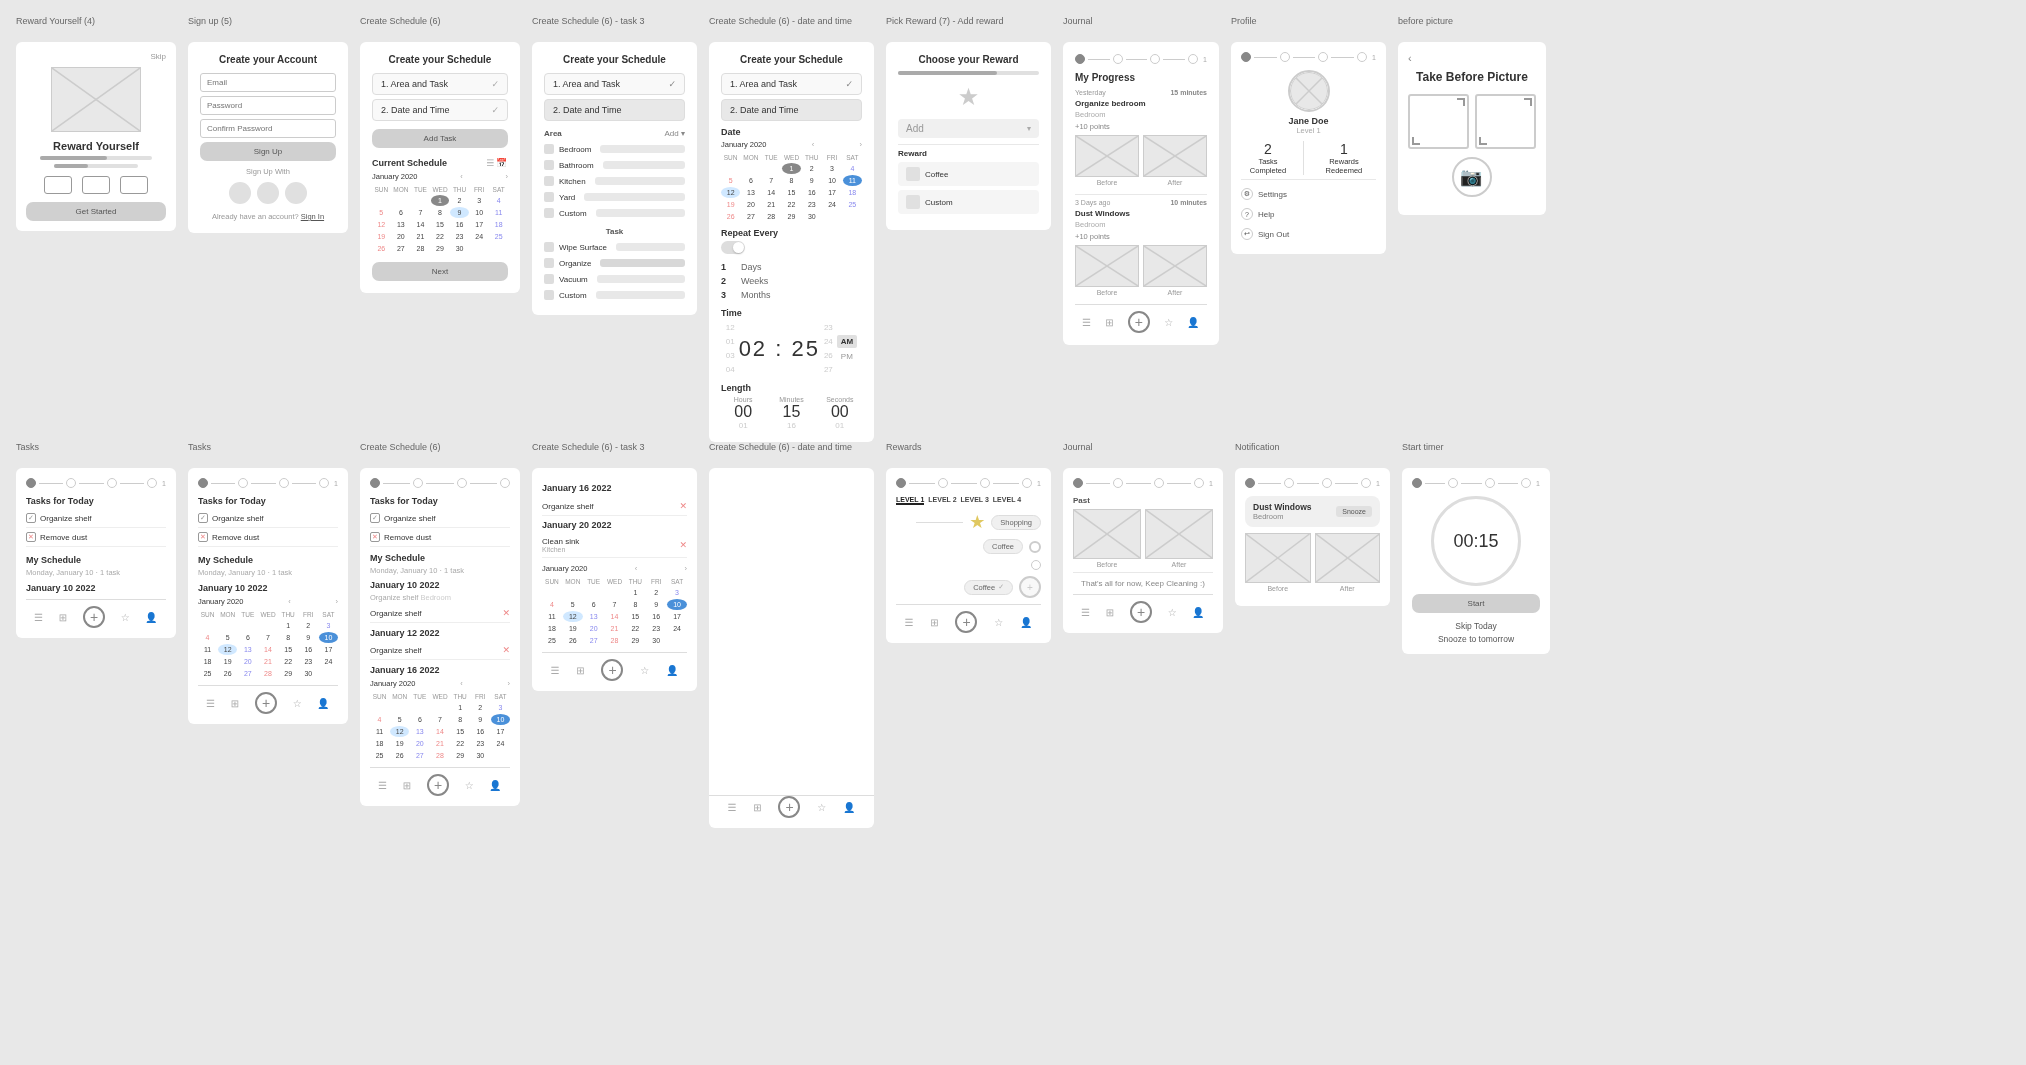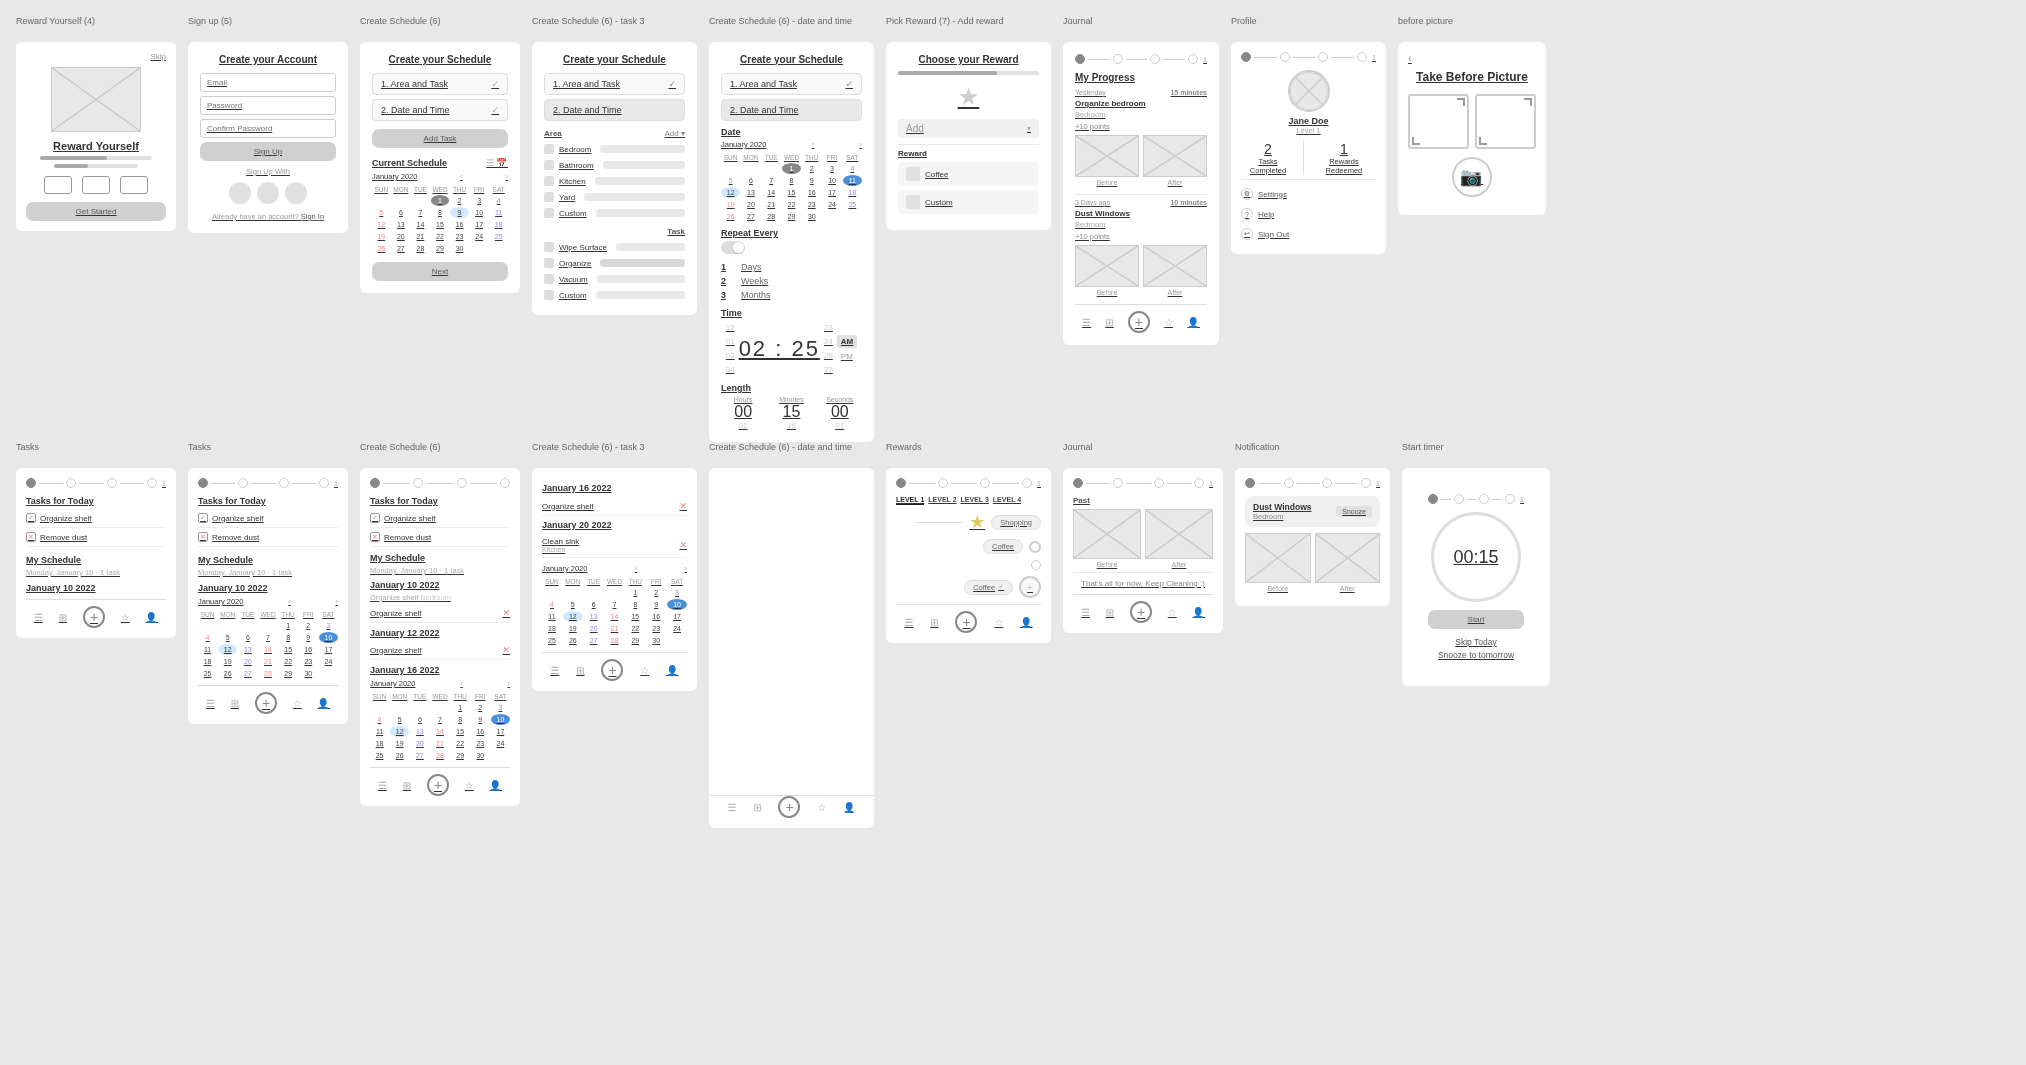--- a/index.html
+++ b/index.html
@@ -21,21 +21,20 @@
       display: flex;
       flex-direction: column;
       gap: 12px;
       flex-shrink: 0;
     }
     .screen {
       background: #f5f5f5;
       border-radius: 8px;
       overflow: hidden;
       position: relative;
-      text-decoration: underline;
     }
     .screen-label {
       font-size: 9px;
       color: #666;
       margin-bottom: 4px;
       font-weight: 500;
     }
     
     .wf {
       background: #fff;
@@ -608,21 +607,21 @@
       <div class="area-item">
         <div class="area-box"></div>
         <span>Yard</span>
         <div class="area-bar" style="margin-left:4px;"></div>
       </div>
       <div class="area-item">
         <div class="area-box"></div>
         <span>Custom</span>
         <div class="area-bar" style="margin-left:4px;"></div>
       </div>
-      <div style="display:flex;justify-content:flex-end;align-items:center;margin-top:6px;margin-bottom:3px;">
+      <div style="display:flex;justify-content:center;align-items:center;margin-top:6px;margin-bottom:3px;">
         <span style="font-size:8px;font-weight:600;color:#555;">Task</span>
       </div>
       <div class="area-item">
         <div class="area-box"></div>
         <span>Wipe Surface</span>
         <div class="area-bar" style="margin-left:4px;"></div>
       </div>
       <div class="area-item">
         <div class="area-box"></div>
         <span>Organize</span>
@@ -1429,21 +1428,21 @@
               </svg>
           </div>
           <div class="before-after-label">After</div>
         </div>
       </div>
     </div>
   </div>
 
   <div class="screen-col">
     <div class="screen-label">Start timer</div>
-    <div class="screen wf" style="width:148px;padding:26px;">
+    <div class="screen wf" style="width:148px;padding:10px;">
 
       <div class="step-indicator">
         <div class="step-circle active"></div>
         <div class="step-line"></div>
         <div class="step-circle"></div>
         <div class="step-line"></div>
         <div class="step-circle"></div>
         <div class="step-line"></div>
         <div class="step-circle"></div>
         <div style="font-size:7px;color:#aaa;margin-left:2px;">1</div>

